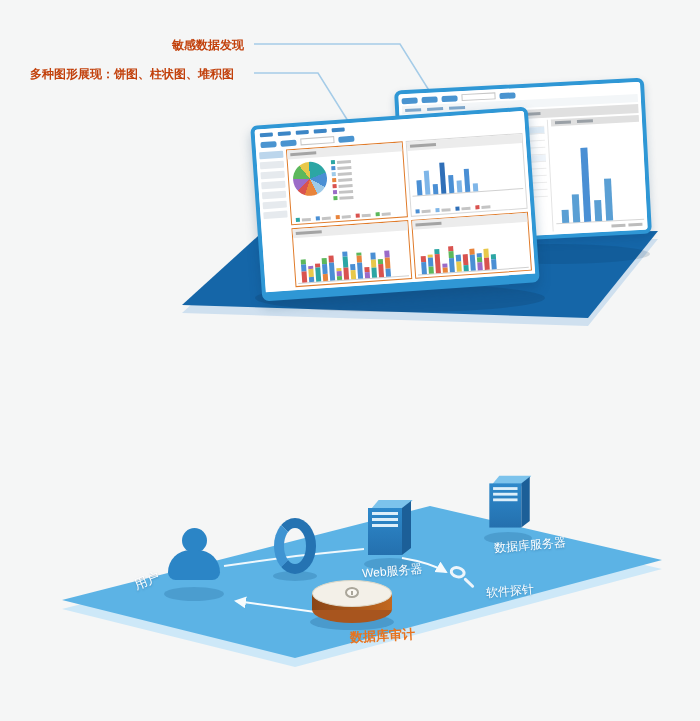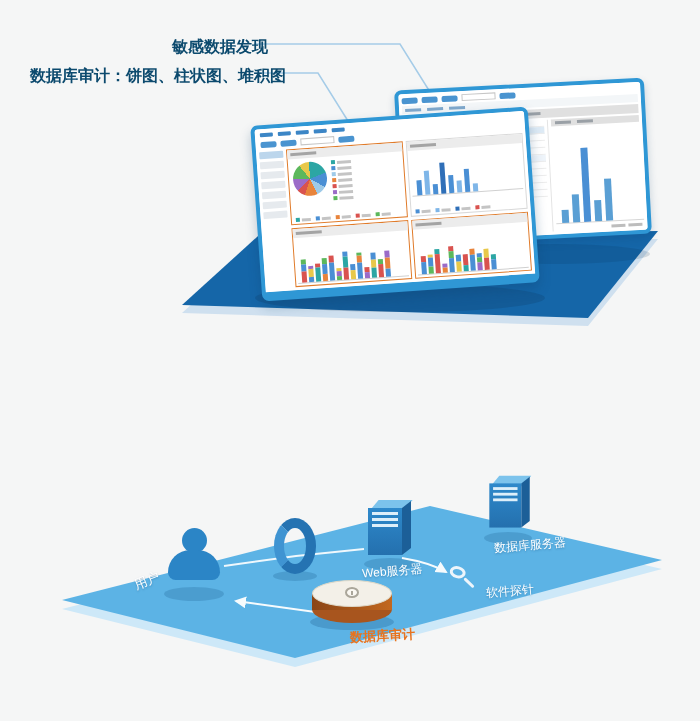--- a/index.html
+++ b/index.html
@@ -1,20 +1,20 @@
 <!DOCTYPE html>
 <html><head>
 <meta charset="utf-8">
 <style>
 *{margin:0;padding:0;box-sizing:border-box}
 body{margin:0;background:#f5f6f6}
 i{display:block;font-style:normal}
 .canvas{position:relative;width:700px;height:721px;background:#f5f6f6;overflow:hidden;font-family:"Liberation Sans",sans-serif}
 .svg-layer{position:absolute;left:0;top:0;z-index:0}
-.callout{position:absolute;z-index:4;color:#0c4a6e;font-weight:600;font-size:16px;white-space:nowrap}
+.callout{position:absolute;z-index:4;color:#c2410c;font-weight:600;font-size:12px;white-space:nowrap}
 .callout.c1{left:172px;top:37px}
 .callout.c2{left:30px;top:66px}
 .monitor{position:absolute;background:#fff;border:4px solid #2f97d5;border-radius:7px;overflow:hidden}
 .monitor.back{left:398px;top:84px;width:250px;height:156px;transform:rotate(-3deg);z-index:1;box-shadow:0 4px 8px rgba(15,60,105,.2)}
 .monitor.front{left:256px;top:116px;width:278px;height:176px;transform:rotate(-4deg);border-bottom-width:9px;z-index:2;box-shadow:0 6px 12px rgba(15,60,105,.28)}
 .scr{position:absolute;inset:0;padding:3px;display:flex;flex-direction:column;gap:2px;overflow:hidden;background:#fff}
 .row{display:flex;gap:4px;align-items:center}
 .pill{width:16px;height:6px;background:#4a94d0;border-radius:2px}
 .inputbox{width:34px;height:7px;background:#fff;border:1px solid #c6c6c6}
 .fnav{display:flex;gap:5px;padding:1px 2px}
@@ -109,21 +109,21 @@
     <ellipse cx="508" cy="538" rx="24" ry="6" fill="rgba(20,80,130,0.22)"></ellipse>
     <ellipse cx="352" cy="622" rx="42" ry="8" fill="rgba(20,80,130,0.25)"></ellipse>
     <path d="M254,44 H400 L430,92" stroke="#a5cce8" stroke-width="1.5" fill="none"></path>
     <path d="M254,73 H318 L348,121" stroke="#a5cce8" stroke-width="1.5" fill="none"></path>
     <path d="M224,566 L296,556 L364,549" stroke="#ffffff" stroke-width="2" fill="none" opacity="0.9"></path>
     <path d="M402,558 C420,561 436,566 446,572" stroke="#ffffff" stroke-width="2" fill="none" opacity="0.95" marker-end="url(#arw)"></path>
     <path d="M344,616 L236,601" stroke="#ffffff" stroke-width="2" fill="none" opacity="0.95" marker-end="url(#arw)"></path>
   </svg>
 
   <div class="callout c1">敏感数据发现</div>
-  <div class="callout c2">数据库审计：饼图、柱状图、堆积图</div>
+  <div class="callout c2">多种图形展现：饼图、柱状图、堆积图</div>
 
   <div class="monitor back">
     <div class="scr">
       <div class="row">
         <i class="pill"></i>
         <i class="pill"></i>
         <i class="pill"></i>
         <i class="inputbox"></i>
         <i class="pill"></i>
       </div>

